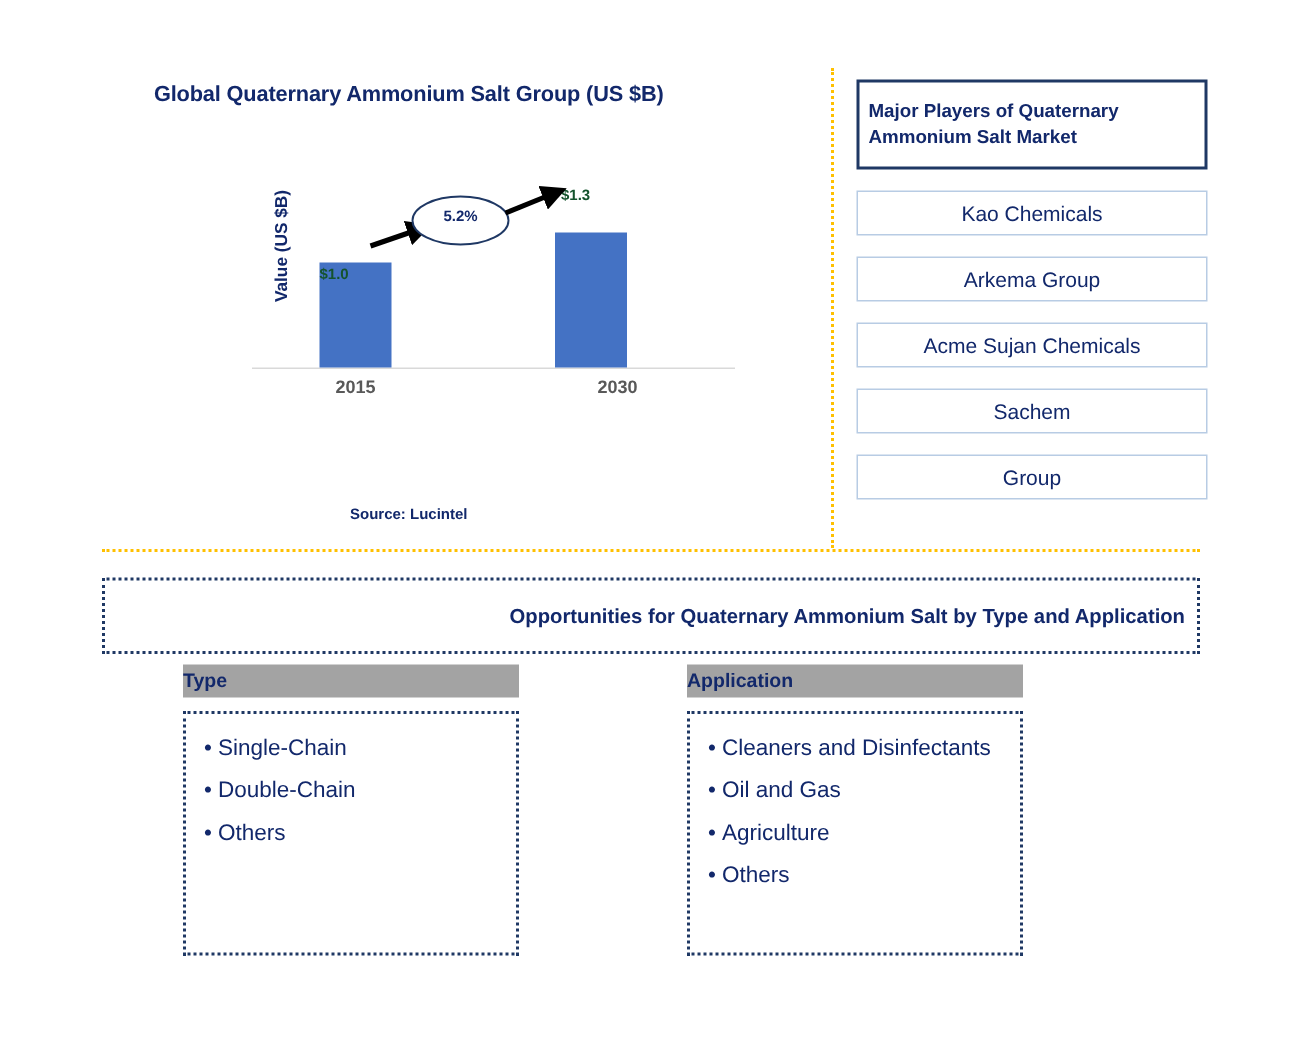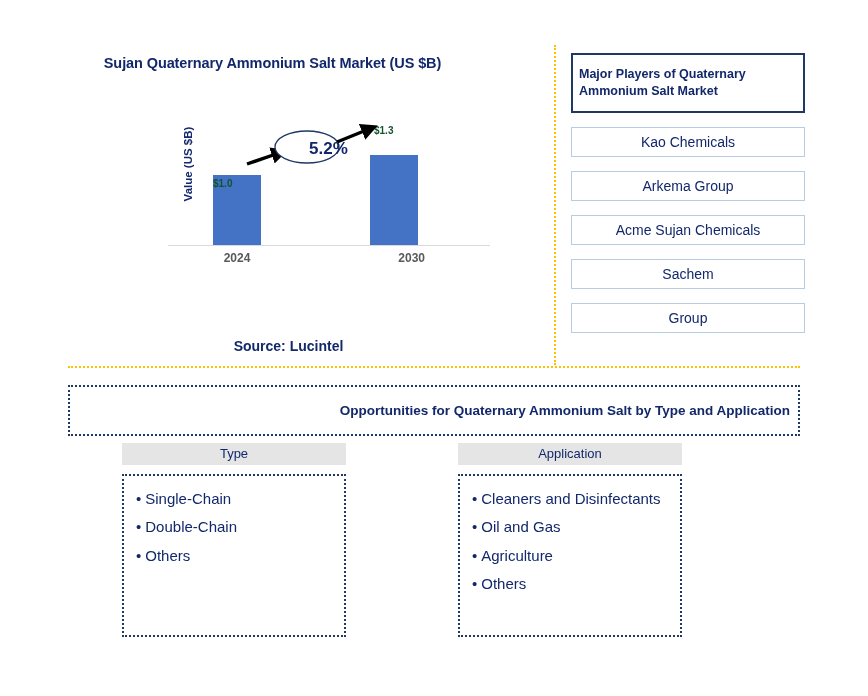--- a/index.html
+++ b/index.html
@@ -88,32 +88,32 @@
   #cagr-svg {
     position: absolute;
     left: 95px; top: 2px;
     width: 150px; height: 55px;
     overflow: visible;
   }
   #cagr-label {
     position: absolute;
     left: 125px; top: 21px;
     width: 64px;
-    font-size: 17px;
-    font-weight: bold;
-    color: #12286b;
-    margin-left: 34px;
+    text-align: center;
+    font-size: 10px;
+    font-weight: bold;
+    color: #12286b;
   }
 
   #source-note {
     position: absolute;
-    left: 16px; top: 338px;
+    left: 0; top: 338px;
     width: 545px;
     text-align: center;
-    font-size: 14px;
+    font-size: 10px;
     font-weight: bold;
     color: #12286b;
   }
 
   
   #v-divider {
     position: absolute;
     left: 554px; top: 45px;
     width: 0; height: 320px;
     border-left: 2px dotted #ffc000;
@@ -162,24 +162,23 @@
     font-size: 13.5px;
     font-weight: bold;
     color: #12286b;
   }
 
   .col-head {
     position: absolute;
     top: 443px;
     height: 22px;
     line-height: 22px;
-    background: #e5e5e5;
-    text-align: center;
+    background: #a3a3a3;
     font-size: 13px;
-    font-weight: normal;
+    font-weight: bold;
     color: #12286b;
   }
   #head-type { left: 122px; width: 224px; }
   #head-application { left: 458px; width: 224px; }
 
   .col-box {
     position: absolute;
     top: 474px;
     height: 163px;
     box-sizing: border-box;
@@ -197,35 +196,35 @@
     padding-left: 12px;
     text-indent: -12px;
   }
   .bullet-item .dot { margin-right: 4px; }
 </style>
 </head>
 <body>
 
 <div id="chart-panel">
 
-  <div id="chart-title">Sujan Quaternary Ammonium Salt Market (US $B)</div>
+  <div id="chart-title">Global Quaternary Ammonium Salt Group (US $B)</div>
 
   <div id="plot">
 
     <div id="y-axis-label">Value (US $B)</div>
 
     <div id="baseline"></div>
 
     <div class="bar" id="bar-2024"></div>
     <div class="bar" id="bar-2030"></div>
 
     <div class="bar-value" id="value-2024">$1.0</div>
     <div class="bar-value" id="value-2030">$1.3</div>
 
-    <div class="x-tick" id="tick-2024">2024</div>
+    <div class="x-tick" id="tick-2024">2015</div>
     <div class="x-tick" id="tick-2030">2030</div>
 
     <svg id="cagr-svg" viewBox="0 0 150 55">
       <defs>
         <marker id="arrowhead" markerWidth="5" markerHeight="5" refX="2.2" refY="2.5" orient="auto">
           <path d="M0,0 L5,2.5 L0,5 Z" fill="#000000"></path>
         </marker>
       </defs>
       <line x1="2" y1="44" x2="34" y2="33" stroke="#000000" stroke-width="3.4" marker-end="url(#arrowhead)"></line>
       <ellipse cx="62" cy="27" rx="32" ry="16" fill="#ffffff" stroke="#1f3864" stroke-width="1.3"></ellipse>

